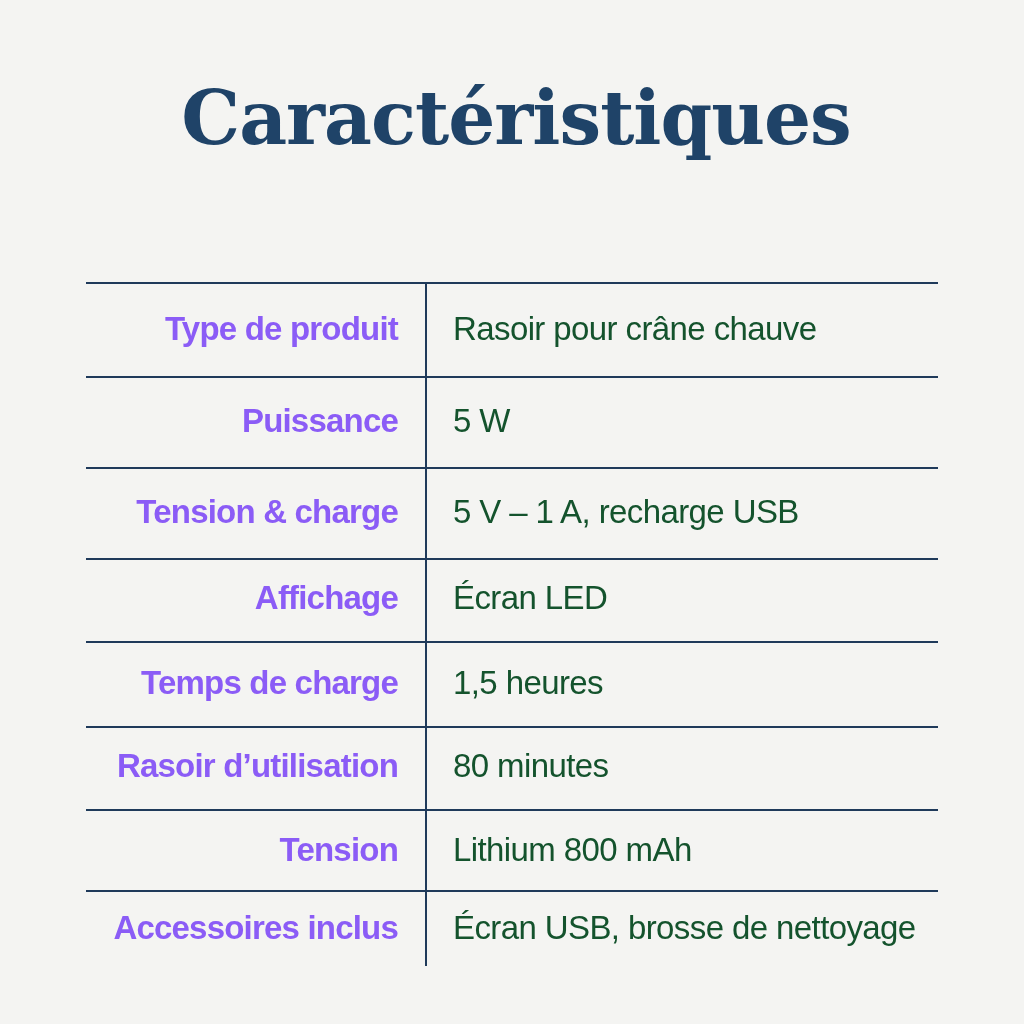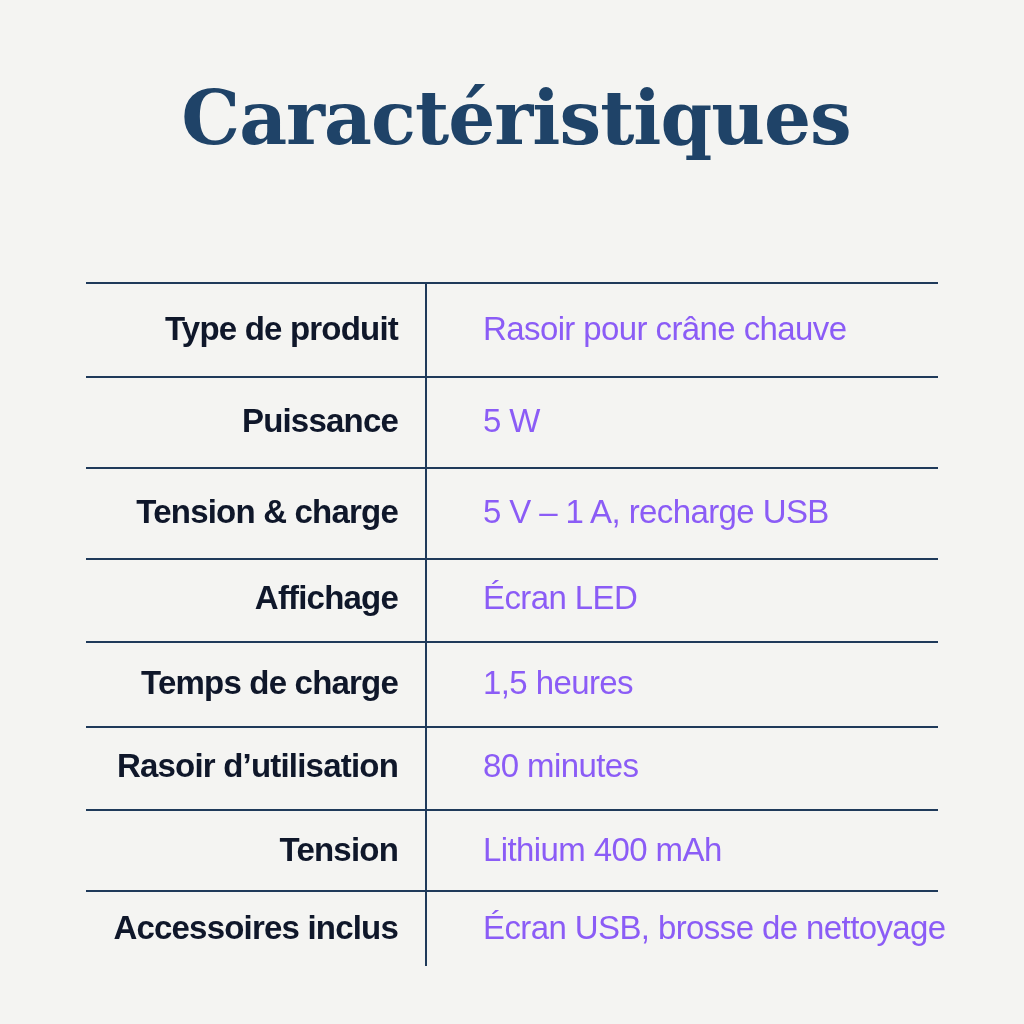--- a/index.html
+++ b/index.html
@@ -41,33 +41,32 @@
   .row {
     position: absolute;
     left: 0; width: 852px;
   }
   .label {
     position: absolute;
     right: 540px;
     font-family: "Liberation Sans", "DejaVu Sans", sans-serif;
     font-weight: bold;
     font-size: 33px;
-    color: #0f172a;
+    color: #8b5cf6;
     white-space: nowrap;
     letter-spacing: -0.8px;
   }
   .value {
     position: absolute;
     left: 367px;
     font-family: "Liberation Sans", "DejaVu Sans", sans-serif;
     font-size: 33px;
-    color: #8b5cf6;
+    color: #14532d;
     white-space: nowrap;
     letter-spacing: -0.6px;
-    margin-left: 30px;
   }
 </style>
 </head>
 <body>
 
 <h1 class="title" style="margin:0;">
   <span>Caractéristiques</span>
 </h1>
 
 <div class="spec-table">
@@ -100,19 +99,19 @@
   <div class="row" style="top:382px;">
     <span class="label">Temps de charge</span>
     <span class="value">1,5 heures</span>
   </div>
   <div class="row" style="top:465px;">
     <span class="label">Rasoir d’utilisation</span>
     <span class="value">80 minutes</span>
   </div>
   <div class="row" style="top:549px;">
     <span class="label">Tension</span>
-    <span class="value">Lithium 400 mAh</span>
+    <span class="value">Lithium 800 mAh</span>
   </div>
   <div class="row" style="top:627px;">
     <span class="label">Accessoires inclus</span>
     <span class="value">Écran USB, brosse de nettoyage</span>
   </div>
 </div>
 
 </body></html>

